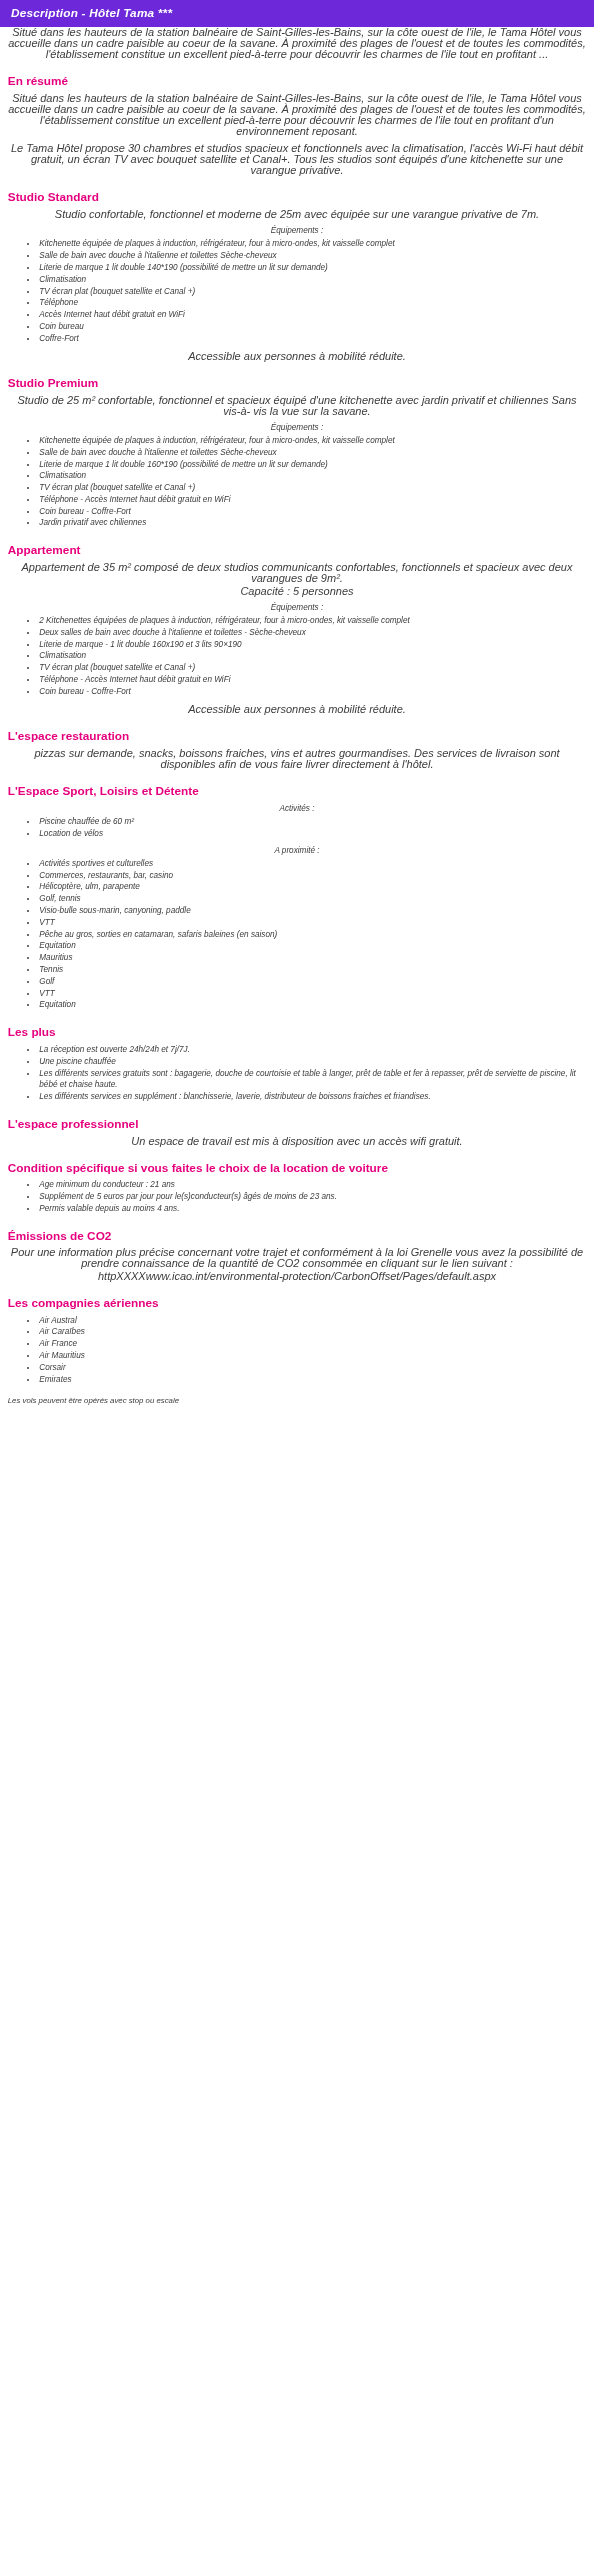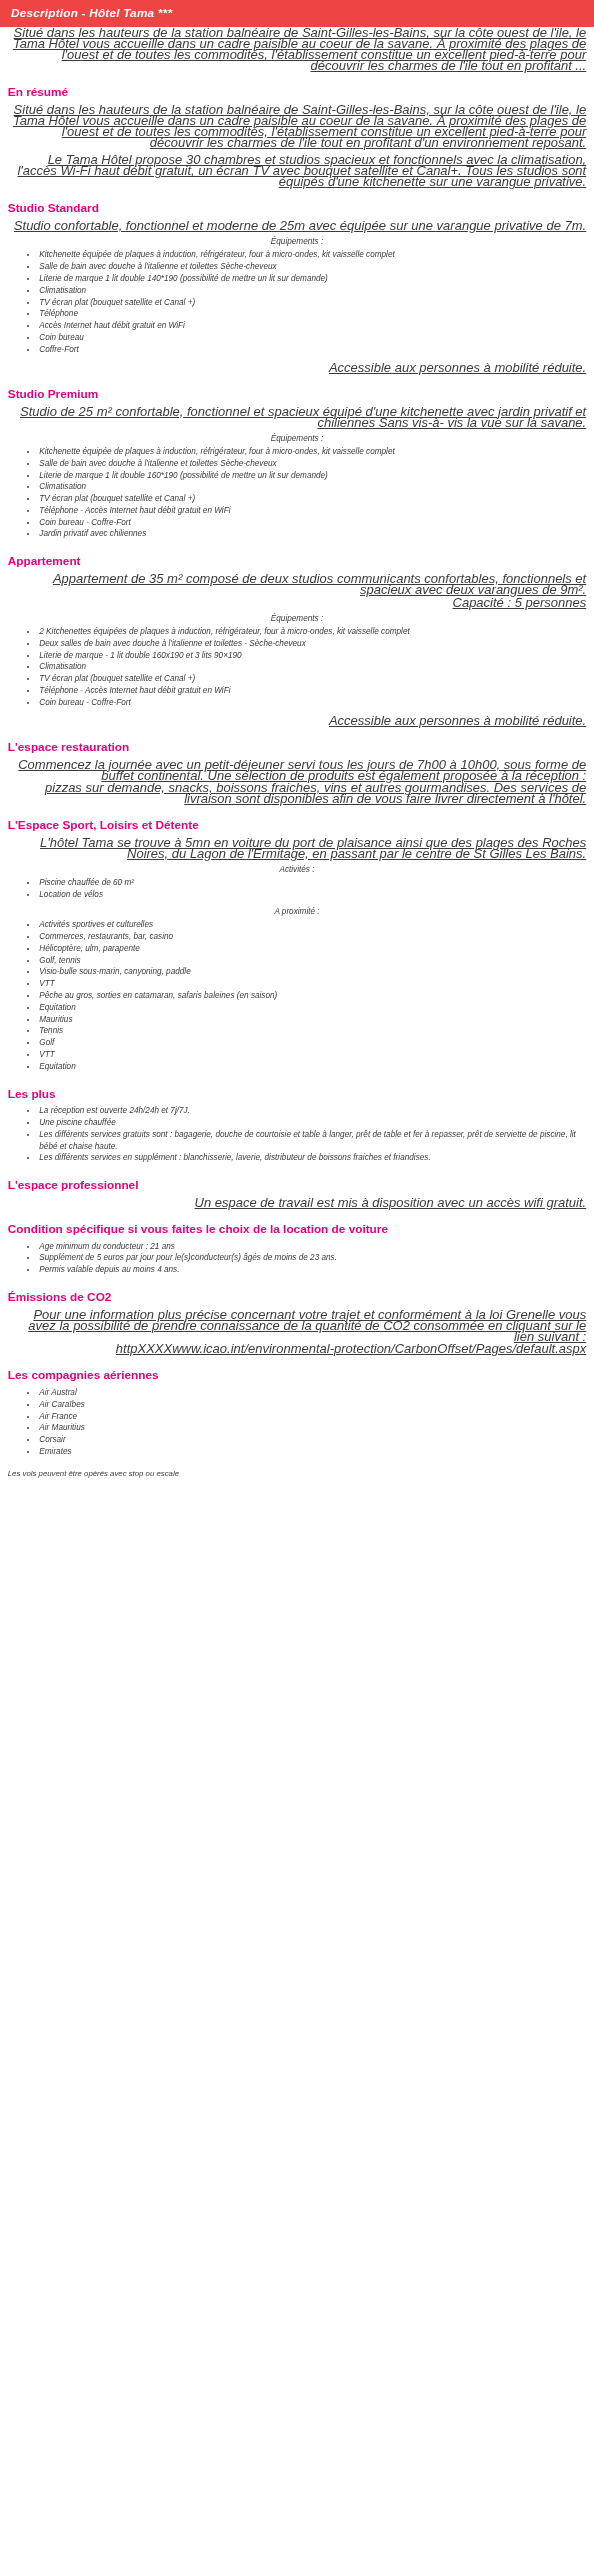--- a/index.html
+++ b/index.html
@@ -13,47 +13,46 @@
     font-family: "Liberation Sans", sans-serif;
     color: #3b3b3b;
   }
   .page {
     width: 594px;
     min-height: 2576px;
     padding: 0 0 11px 0;
     position: relative;
   }
   .header-bar {
-    background: #ef4444;
+    background: #6d28d9;
     color: #ffffff;
     padding: 6.3px 11px 7px 11px;
     font-size: 11.8px;
     font-weight: bold;
     font-style: italic;
     letter-spacing: 0.2px;
   }
   .content {
     padding: 0 4.7px 0 4.7px;
   }
   h2.section {
     color: #e6007e;
     font-size: 11.8px;
     font-weight: bold;
     margin: 14px 0 4.7px 0;
     padding: 0 0 0 3.1px;
   }
   p.body {
-    font-size: 13px;
+    font-size: 11px;
     font-style: italic;
     line-height: 11px;
     margin: 0 0 6.3px 0;
     padding: 0 3.1px 0 3.1px;
-    text-align: right;
-    color: #3b3b3b;
-    text-decoration: underline;
+    text-align: center;
+    color: #3b3b3b;
   }
   p.tight {
     margin: 0 0 1.6px 0;
   }
   p.small-label {
     font-size: 8.2px;
     font-style: italic;
     margin: 6.3px 0 3.1px 0;
     padding: 0 3.1px;
     color: #3b3b3b;
@@ -135,25 +134,23 @@
       <li>Deux salles de bain avec douche à l'italienne et toilettes - Sèche-cheveux</li>
       <li>Literie de marque - 1 lit double 160x190 et 3 lits 90×190</li>
       <li>Climatisation</li>
       <li>TV écran plat (bouquet satellite et Canal +)</li>
       <li>Téléphone - Accès Internet haut débit gratuit en WiFi</li>
       <li>Coin bureau - Coffre-Fort</li>
     </ul>
     <p class="body">Accessible aux personnes à mobilité réduite.</p>
 
     <h2 class="section">L'espace restauration</h2>
-    <p class="body tight">Commencez la journée avec un petit-déjeuner servi tous les jours de 7h00 à 10h00, sous forme de buffet continental. Une sélection de produits est également proposée à la réception :</p>
     <p class="body">pizzas sur demande, snacks, boissons fraiches, vins et autres gourmandises. Des services de livraison sont disponibles afin de vous faire livrer directement à l'hôtel.</p>
 
     <h2 class="section">L'Espace Sport, Loisirs et Détente</h2>
-    <p class="body">L'hôtel Tama se trouve à 5mn en voiture du port de plaisance ainsi que des plages des Roches Noires, du Lagon de l'Ermitage, en passant par le centre de St Gilles Les Bains.</p>
     <p class="small-label">Activités :</p>
     <ul class="list">
       <li>Piscine chauffée de 60 m²</li>
       <li>Location de vélos</li>
     </ul>
     <p class="small-label">A proximité :</p>
     <ul class="list">
       <li>Activités sportives et culturelles</li>
       <li>Commerces, restaurants, bar, casino</li>
       <li>Hélicoptère, ulm, parapente</li>

